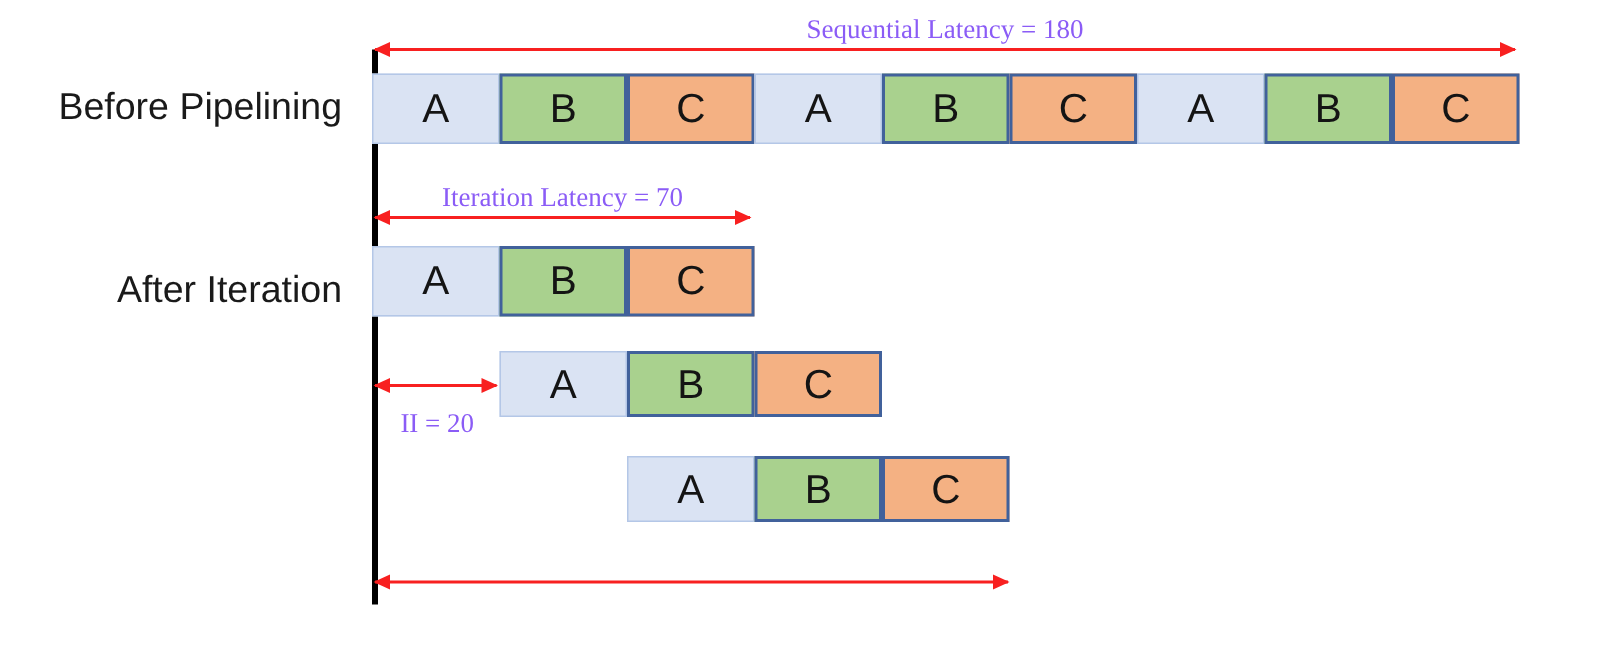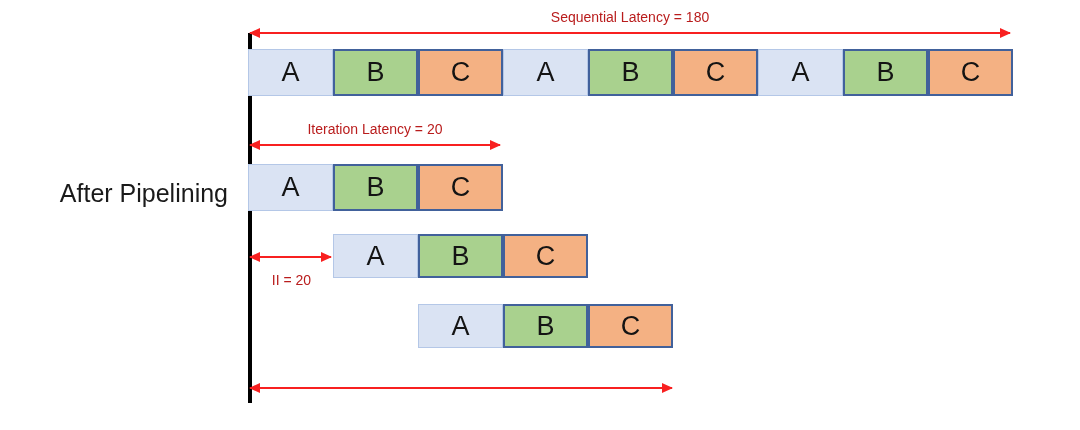--- a/index.html
+++ b/index.html
@@ -38,47 +38,49 @@
     content:"";position:absolute;top:-4px;
     width:0;height:0;
     border-top:5px solid transparent;
     border-bottom:5px solid transparent;
   }
   .arrow::before{left:-1px;border-right:11px solid #f82020;}
   .arrow::after{right:-1px;border-left:11px solid #f82020;}
   .ann-label{
     position:absolute;
     display:flex;justify-content:center;
-    font-size:14px;color:#b91c1c;
+    font-size:18px;color:#8b5cf6;
     white-space:nowrap;
+    font-family:Liberation Serif, serif;
   }
 </style>
 </head>
 <body>
 
 <div id="canvas">
 
-  <div class="row-label" style="top:179px;">After Pipelining</div>
+  <div class="row-label" style="top:57px;">Before Pipelining</div>
+  <div class="row-label" style="top:179px;">After Iteration</div>
 
   <div class="axis" style="left:248px;top:33px;width:4px;height:370px;"></div>
 
   <div class="ann-label" style="left:250px;top:9px;width:760px;">Sequential Latency = 180</div>
   <div class="arrow" style="left:250px;top:32px;width:760px;"></div>
 
   <div class="cell a" style="left:248px;top:49px;width:85px;height:47px;">A</div>
   <div class="cell b" style="left:333px;top:49px;width:85px;height:47px;">B</div>
   <div class="cell c" style="left:418px;top:49px;width:85px;height:47px;">C</div>
   <div class="cell a" style="left:503px;top:49px;width:85px;height:47px;">A</div>
   <div class="cell b" style="left:588px;top:49px;width:85px;height:47px;">B</div>
   <div class="cell c" style="left:673px;top:49px;width:85px;height:47px;">C</div>
   <div class="cell a" style="left:758px;top:49px;width:85px;height:47px;">A</div>
   <div class="cell b" style="left:843px;top:49px;width:85px;height:47px;">B</div>
   <div class="cell c" style="left:928px;top:49px;width:85px;height:47px;">C</div>
 
-  <div class="ann-label" style="left:250px;top:121px;width:250px;">Iteration Latency = 20</div>
+  <div class="ann-label" style="left:250px;top:121px;width:250px;">Iteration Latency = 70</div>
   <div class="arrow" style="left:250px;top:144px;width:250px;"></div>
 
   <div class="cell a" style="left:248px;top:164px;width:85px;height:47px;">A</div>
   <div class="cell b" style="left:333px;top:164px;width:85px;height:47px;">B</div>
   <div class="cell c" style="left:418px;top:164px;width:85px;height:47px;">C</div>
 
   <div class="ann-label" style="left:250px;top:232px;width:83px;margin-top:40px;">II = 20</div>
   <div class="arrow" style="left:250px;top:256px;width:81px;"></div>
 
   <div class="cell a" style="left:333px;top:234px;width:85px;height:44px;">A</div>

